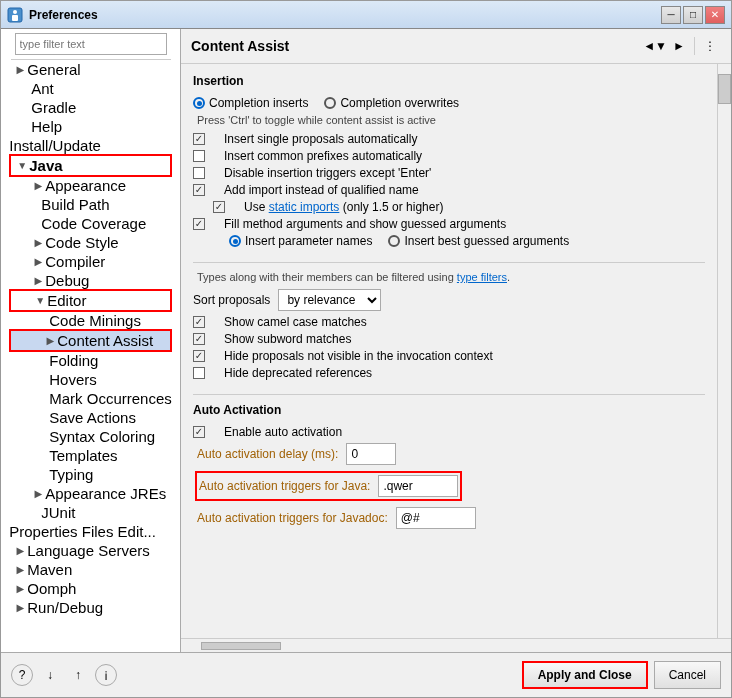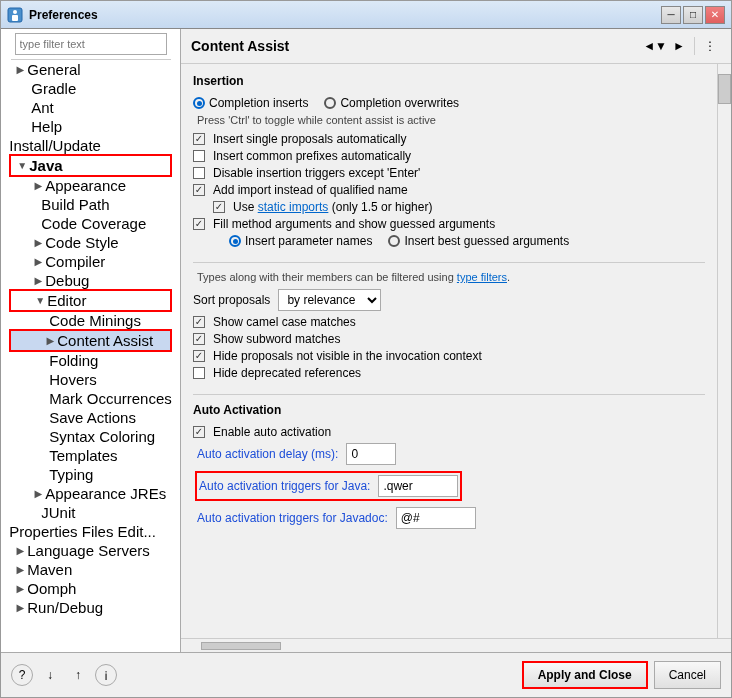--- a/index.html
+++ b/index.html
@@ -34,33 +34,33 @@
     .section { margin-bottom: 14px; }
     
     .radio-group { display: flex; align-items: center; gap: 16px; margin-bottom: 4px; }
     .radio-item { display: flex; align-items: center; gap: 4px; cursor: pointer; }
     .radio-circle { width: 12px; height: 12px; border-radius: 50%; border: 2px solid #555; display: flex; align-items: center; justify-content: center; }
     .radio-circle.checked::after { content: ''; width: 5px; height: 5px; border-radius: 50%; background: #0066cc; }
     .radio-circle.checked { border-color: #0066cc; }
     
     .hint-text { font-size: 11px; color: #444; margin-bottom: 6px; margin-left: 4px; }
     
-    .checkbox-item { display: flex; align-items: center; gap: 8px; margin-bottom: 3px; cursor: pointer; }
+    .checkbox-item { display: flex; align-items: center; gap: 19px; margin-bottom: 3px; cursor: pointer; }
     .checkbox { width: 12px; height: 12px; border: 1px solid #666; background: white; display: flex; align-items: center; justify-content: center; }
     .checkbox.checked { background: #f0f0f0; }
     .checkbox.checked::after { content: '✓'; font-size: 10px; color: #333; line-height: 1; }
     .checkbox-label { font-size: 12px; color: #000; }
     .link-text { color: #0066cc; text-decoration: underline; cursor: pointer; }
     
     .inline-radio { display: flex; align-items: center; gap: 16px; margin-left: 36px; margin-bottom: 4px; }
     
     .divider-line { border: none; border-top: 1px solid #ccc; margin: 8px 0; }
     
     .form-row { display: flex; align-items: center; gap: 8px; margin-bottom: 4px; }
-    .form-label { font-size: 12px; color: #1d4ed8; flex: 0 0 auto; }
+    .form-label { font-size: 12px; color: #a16207; flex: 0 0 auto; }
     .form-input { height: 22px; border: 1px solid #aaa; background: white; padding: 1px 4px; font-size: 12px; }
     .form-input.small { width: 50px; }
     .form-input.medium { width: 80px; }
     
     .sort-row { display: flex; align-items: center; gap: 8px; margin-bottom: 4px; }
     .sort-label { font-size: 12px; color: #000; }
     .sort-select { height: 22px; border: 1px solid #aaa; background: white; padding: 1px 4px; font-size: 12px; min-width: 100px; }
     
     .bottom-bar { display: flex; align-items: center; justify-content: flex-end; padding: 8px 10px; border-top: 1px solid #aaa; background: #f0f0f0; gap: 6px; }
     .btn { height: 28px; padding: 0 14px; border: 1px solid #aaa; background: linear-gradient(to bottom, #f8f8f8, #e0e0e0); font-size: 12px; cursor: pointer; }
@@ -112,25 +112,25 @@
       </div>
       <div class="tree-scroll-wrapper">
         <div class="tree-inner">
 
           <div class="tree-item" style="padding-left: 4px;">
             <span class="tree-arrow">▶</span>
             <span class="tree-label">General</span>
           </div>
 
           <div class="tree-item" style="padding-left: 22px;">
+            <span class="tree-label">Ant</span>
+          </div>
+
+          <div class="tree-item" style="padding-left: 22px;">
             <span class="tree-label">Gradle</span>
-          </div>
-
-          <div class="tree-item" style="padding-left: 22px;">
-            <span class="tree-label">Ant</span>
           </div>
 
           <div class="tree-item" style="padding-left: 22px;">
             <span class="tree-label">Help</span>
           </div>
 
           <div class="tree-item" style="">
             <span class="tree-label">Install/Update</span>
           </div>
 

